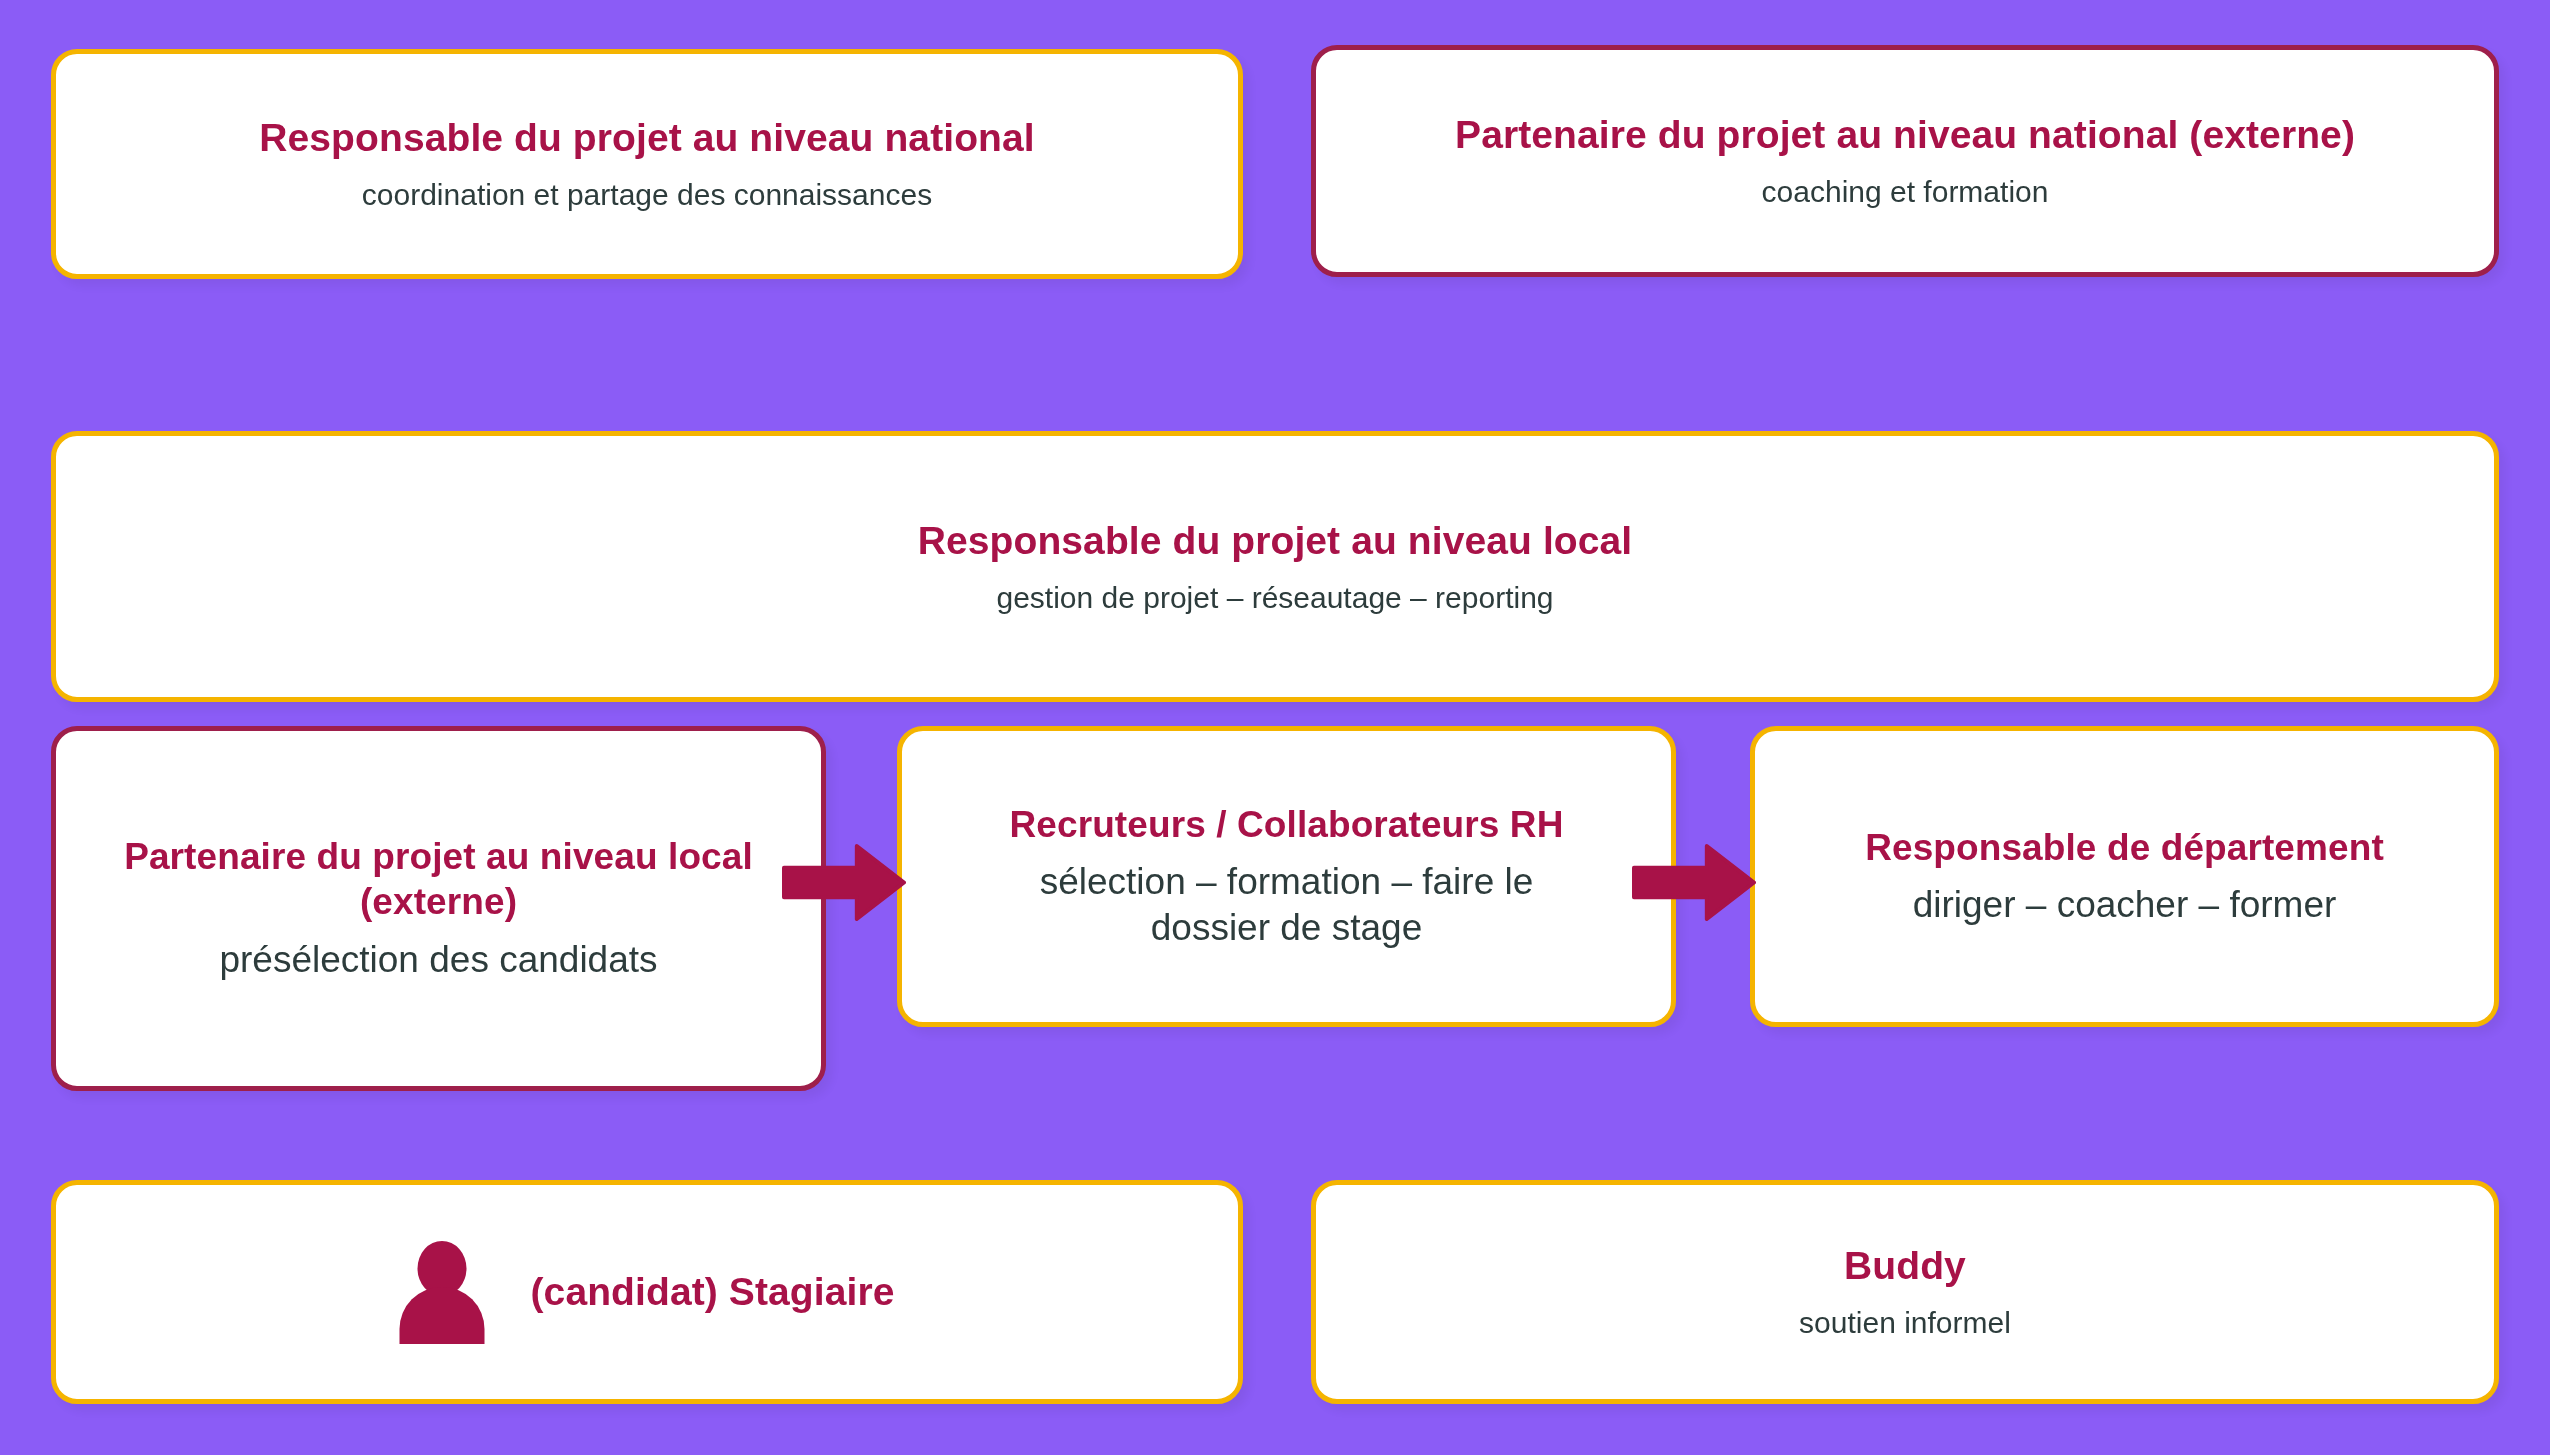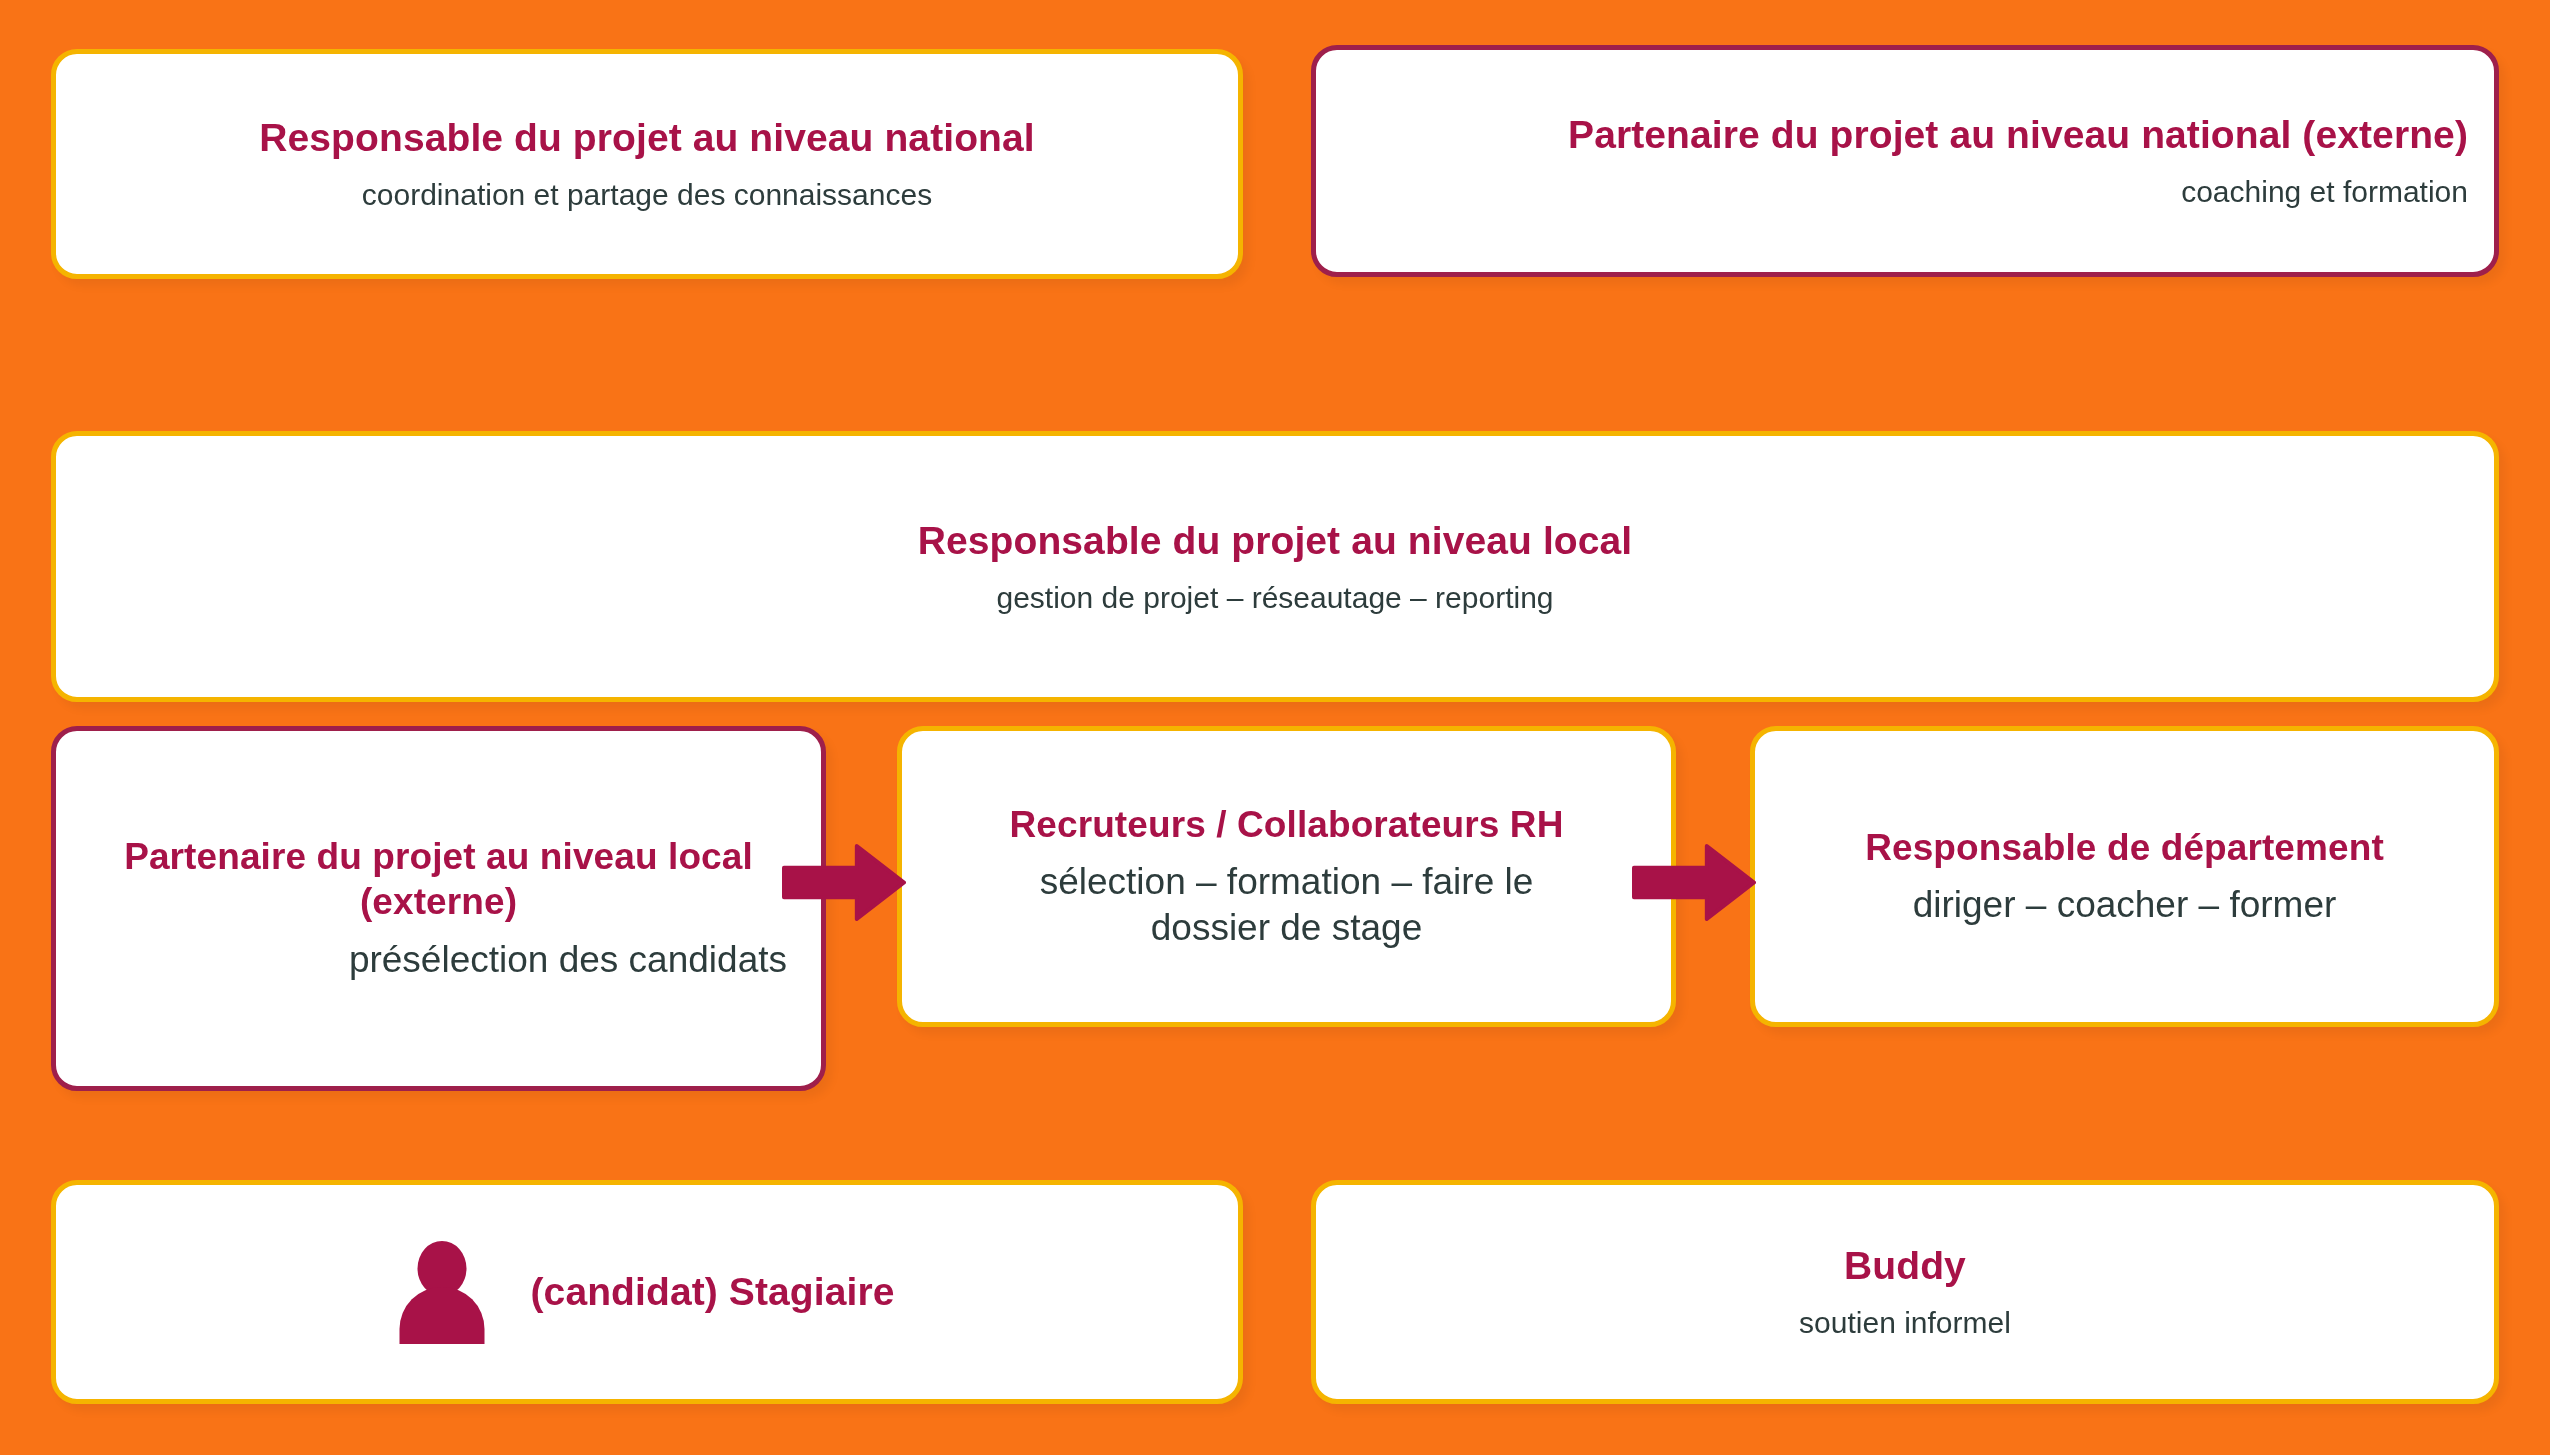--- a/index.html
+++ b/index.html
@@ -7,42 +7,41 @@
     padding: 0;
     background: #ffffff;
   }
   body {
     font-family: "Liberation Sans", sans-serif;
   }
   #stage {
     position: relative;
     width: 2550px;
     height: 1455px;
-    background: #f97316;
+    background: #8b5cf6;
     overflow: hidden;
   }
 
   
   .card {
     position: absolute;
     box-sizing: border-box;
     background: #ffffff;
     border-radius: 26px;
     border: 5px solid #F5B400;
     display: flex;
     flex-direction: column;
     align-items: center;
     justify-content: center;
     text-align: center;
     box-shadow: 6px 7px 10px rgba(0,0,0,0.055);
     padding: 10px 26px;
   }
   .card.crimson {
     border-color: #9E1F4B;
-    align-items: flex-end;
   }
 
   .card .title {
     color: #A81248;
     font-weight: bold;
     letter-spacing: 0.1px;
     line-height: 1.22;
   }
   .card .subtitle {
     color: #2D3C3C;

